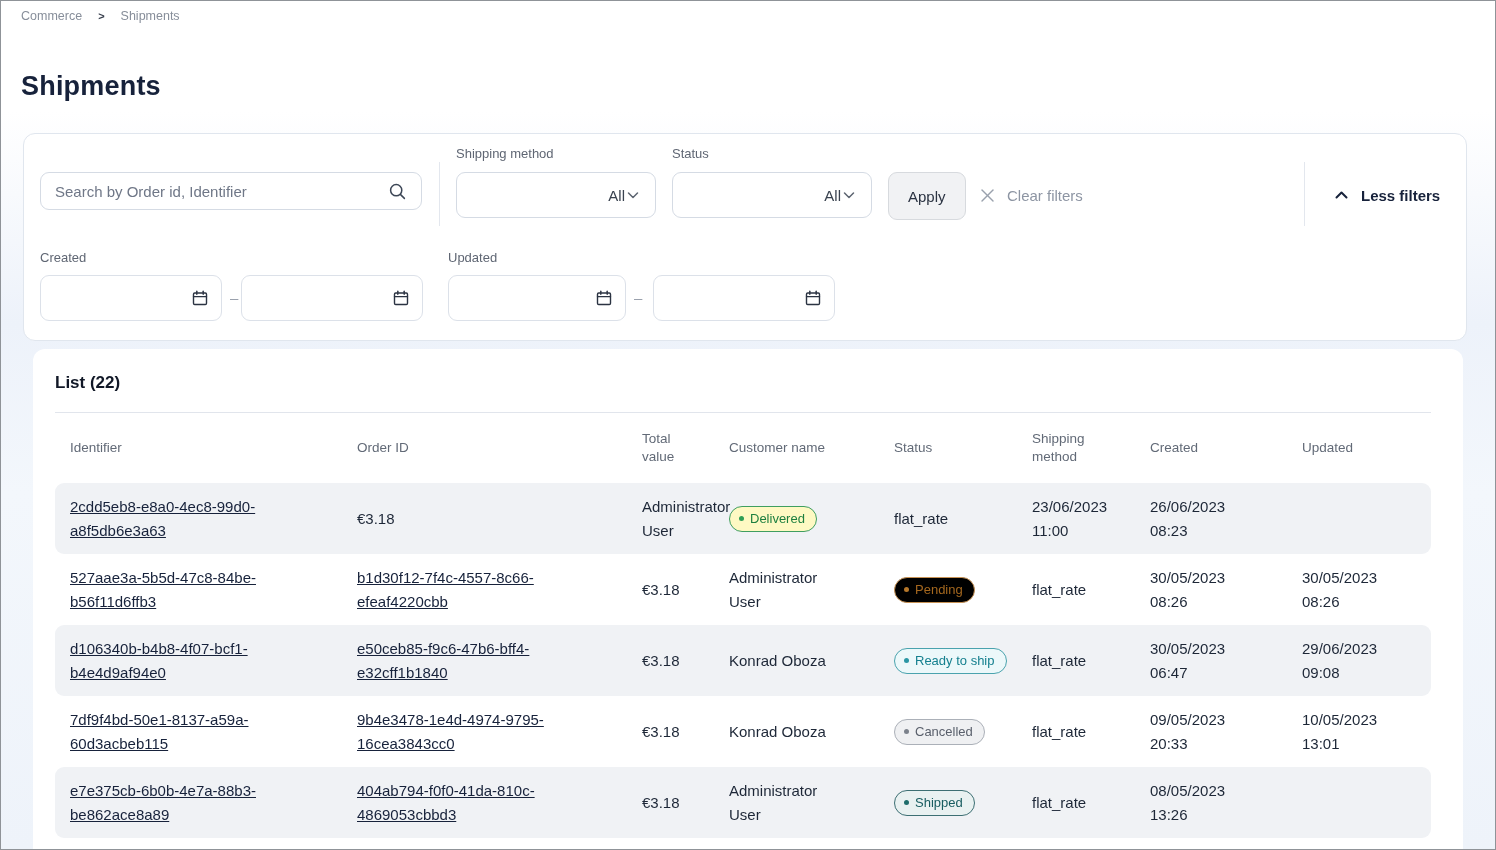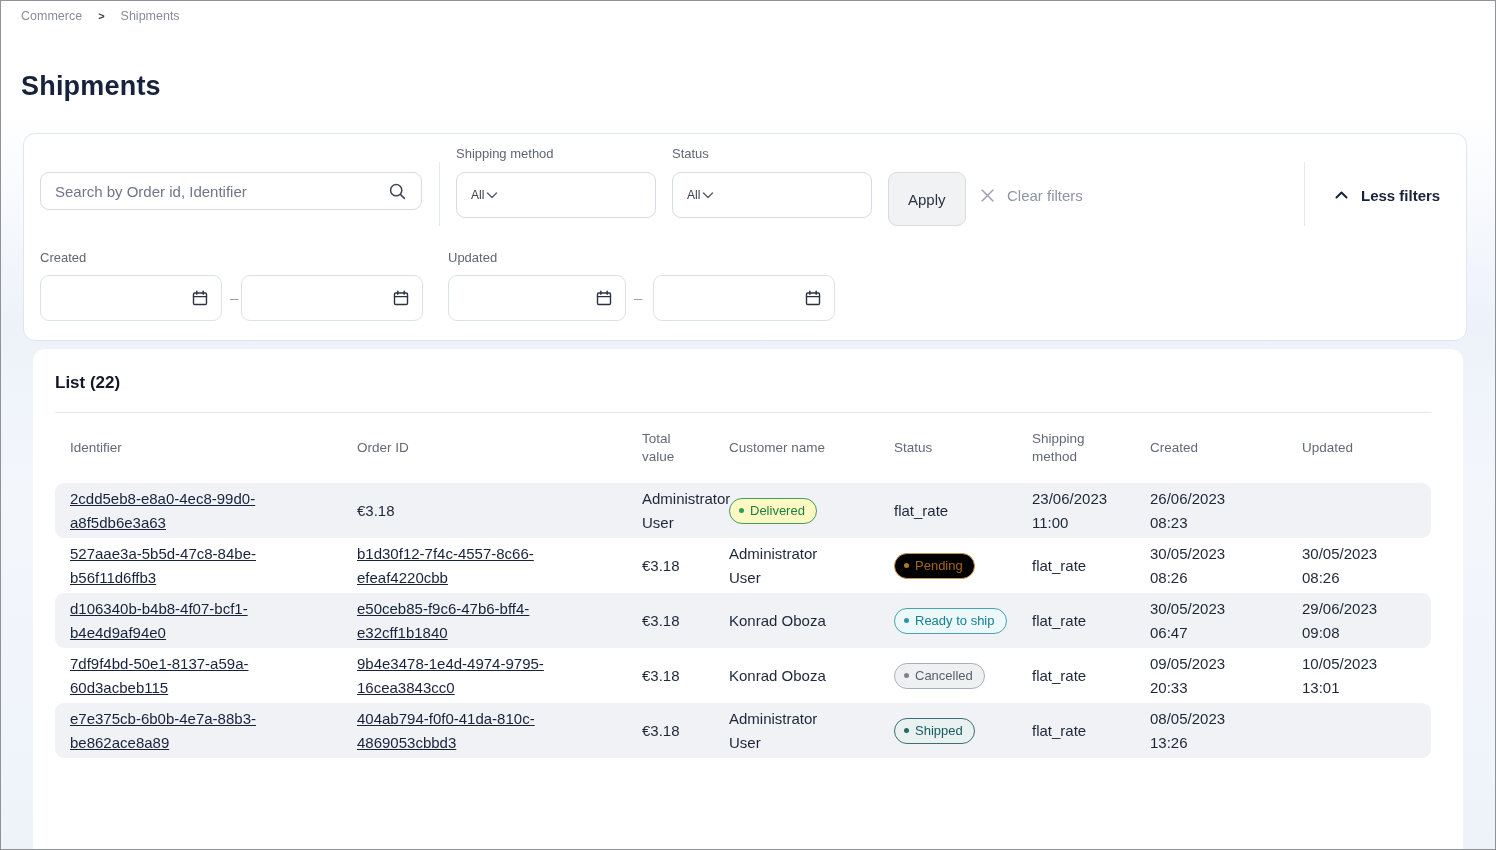--- a/index.html
+++ b/index.html
@@ -31,25 +31,25 @@
   }
   .search-box input {
     border:none; outline:none; flex:1; font-size:15px; color:#2b3342;
     font-family:"Liberation Sans", sans-serif; background:transparent;
   }
   .search-box input::placeholder { color:#6f7787; }
   .vdiv { position:absolute; top:28px; width:1px; height:64px; background:#e3e7ee; }
   .select {
     position:absolute; top:38px; width:200px; height:46px;
     border:1px solid #d5dbe4; border-radius:9px; background:#fff;
-    display:flex; align-items:center; justify-content:flex-start;
-    padding:0 14px; font-size:12px; color:#39424f; cursor:pointer;
+    display:flex; align-items:center; justify-content:flex-end;
+    padding:0 14px; font-size:15px; color:#39424f; cursor:pointer;
   }
   .apply-btn {
-    position:absolute; left:864px; top:38px; height:54px; padding:0 19px;
+    position:absolute; left:864px; top:38px; height:48px; padding:0 19px;
     background:#f1f2f4; border:1px solid #d7dade; border-radius:9px;
     font-size:15px; color:#2b3342; font-family:"Liberation Sans", sans-serif; cursor:pointer;
   }
   .clear-filters {
     position:absolute; left:955px; top:38px; height:46px;
     display:flex; align-items:center; gap:11px; font-size:15px; color:#8d95a3; cursor:pointer;
   }
   .less-filters {
     position:absolute; left:1309px; top:38px; height:46px;
     display:flex; align-items:center; gap:11px; font-size:15px; font-weight:700; color:#17223b; cursor:pointer;
@@ -68,21 +68,21 @@
   }
   .list-title { padding:24px 0 0 22px; font-size:17px; font-weight:700; color:#111827; }
   .list-divider { height:1px; background:#e1e5ec; margin:19px 32px 0 22px; }
   .tgrid {
     display:grid; grid-template-columns:287px 285px 87px 165px 138px 118px 152px 1fr;
     align-items:center; margin:0 32px 0 22px; padding-left:15px; padding-right:10px;
   }
   .thead { height:70px; }
   .th { font-size:13.5px; color:#626a77; line-height:1.35; }
   .th.narrow { max-width:58px; }
-  .trow { height:55px; font-size:15px; color:#1d2737; }
+  .trow { height:71px; font-size:15px; color:#1d2737; }
   .trow.zebra { background:#f0f2f5; border-radius:9px; }
   .trow a { color:#17223b; text-decoration:underline; line-height:1.55; display:inline-block; }
   .id-link { max-width:212px; }
   .order-link { max-width:216px; }
   .customer { display:inline-block; max-width:112px; line-height:1.55; }
   .date-cell span { display:block; line-height:1.55; }
   .badge {
     display:inline-flex; align-items:center; gap:6px;
     border-radius:999px; padding:4px 11px 5px 9px; font-size:13px; border:1px solid; white-space:nowrap;
   }

